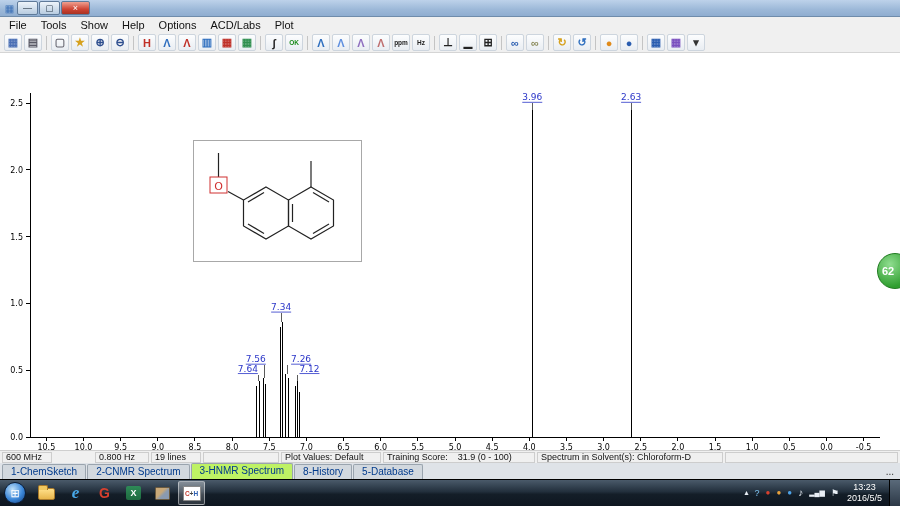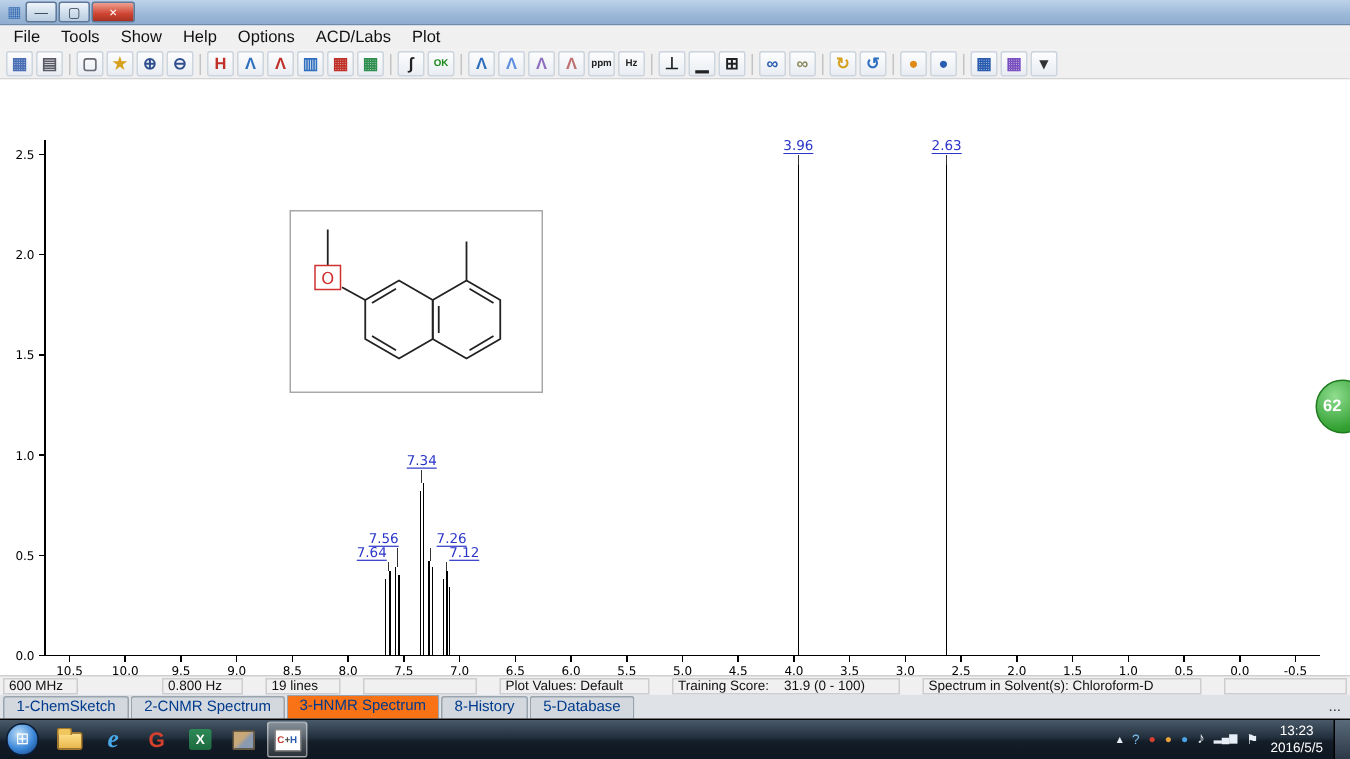--- a/index.html
+++ b/index.html
@@ -35,27 +35,27 @@
 
 .structure-box{position:absolute;left:193px;top:87px;width:169px;height:122px;background:#fff;border:1px solid #a8a8a8}
 .bond{stroke:#222;stroke-width:1.2;fill:none}
 .obox{stroke:#d03030;stroke-width:1;fill:none}
 .olabel{font-size:11px;fill:#d03030}
 
 
 .badge{position:absolute;right:-13px;top:200px;width:36px;height:36px;border-radius:50%;background:radial-gradient(circle at 35% 30%,#8fdd8f,#2f9e2f 70%);border:1px solid #1f7a1f;color:#fff;font-size:11px;font-weight:bold;display:flex;align-items:center;padding-left:4px}
 
 
-.statusbar{height:13px;background:#f0f0f0;border-top:1px solid #cfcfcf;display:flex;align-items:center;gap:15px;padding:0 2px;font-size:9px;color:#111}
+.statusbar{height:13px;background:#f0f0f0;border-top:1px solid #cfcfcf;display:flex;align-items:center;gap:2px;padding:0 2px;font-size:9px;color:#111}
 .sfield{border:1px solid #cdcdcd;height:11px;line-height:9px;padding:0 3px;white-space:pre;overflow:hidden}
 
 
 .tabbar{height:16px;background:#dfe3e8;display:flex;align-items:flex-end;font-size:10px;color:#003a8c;padding-left:2px}
 .tab{height:15px;line-height:14px;padding:0 8px;border:1px solid #9aa4ae;border-bottom:none;background:#d2d8de;margin-right:1px;border-radius:2px 2px 0 0;white-space:nowrap}
-.tab.active{background:#f97316;height:16px}
+.tab.active{background:#bef264;height:16px}
 .tab-overflow{margin-left:auto;margin-right:6px;color:#333;line-height:14px}
 
 
 .taskbar{position:relative;width:900px;height:27px;background:linear-gradient(#4a5a6a,#222f3c 45%,#141e28 55%,#0e1620);display:flex;align-items:center;border-top:1px solid #000}
 .orb{width:22px;height:22px;border-radius:50%;margin:0 6px 0 4px;background:radial-gradient(circle at 38% 32%,#bfe0f8,#3a86d8 55%,#123a74);border:1px solid #0a1c36;color:#fff;font-size:11px;line-height:21px;text-align:center}
 .task-icons{display:flex;align-items:center}
 .task-icon{width:27px;height:24px;margin:0 1px;border-radius:2px;display:flex;align-items:center;justify-content:center}
 .task-icon.active{background:linear-gradient(rgba(255,255,255,.35),rgba(255,255,255,.12));border:1px solid rgba(255,255,255,.45)}
 .g-folder{position:relative;width:17px;height:12px;background:linear-gradient(#ffe08a,#e8b64c);border:1px solid #a8792a;border-radius:1px 2px 2px 2px;margin-top:2px}
 .g-folder::before{content:"";position:absolute;left:-1px;top:-4px;width:8px;height:4px;background:#f0c75e;border:1px solid #a8792a;border-bottom:none;border-radius:2px 2px 0 0}

